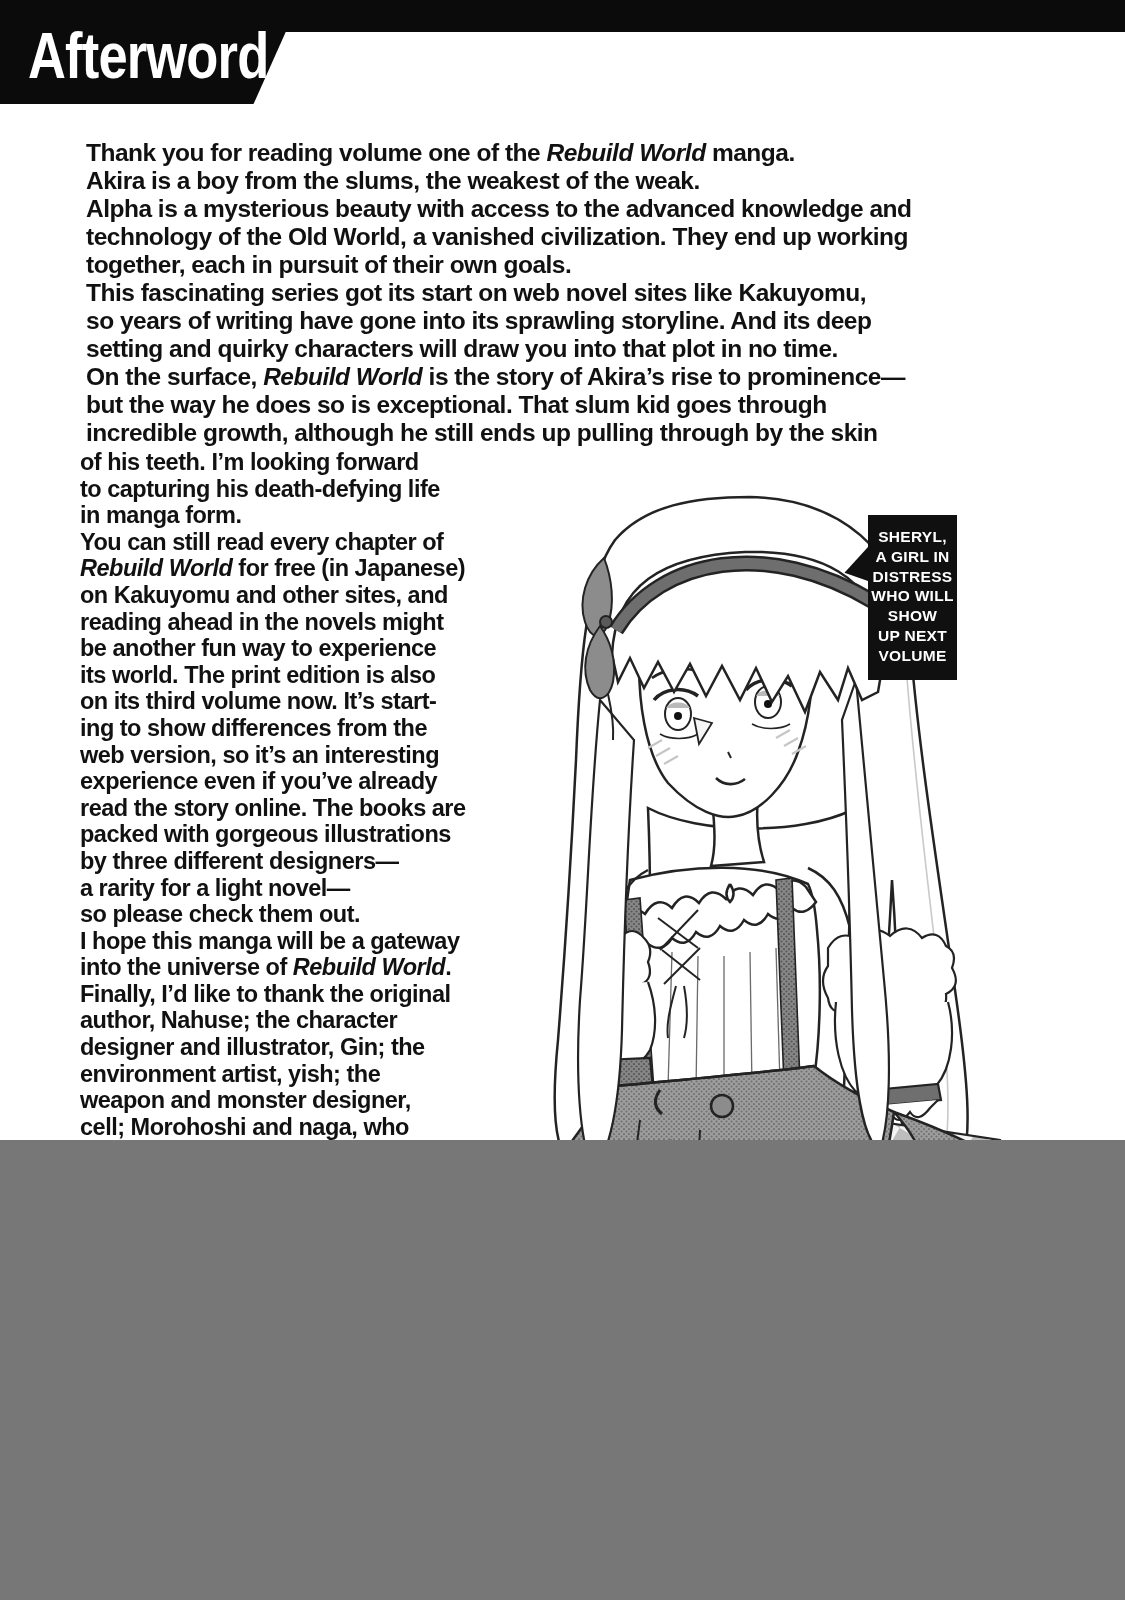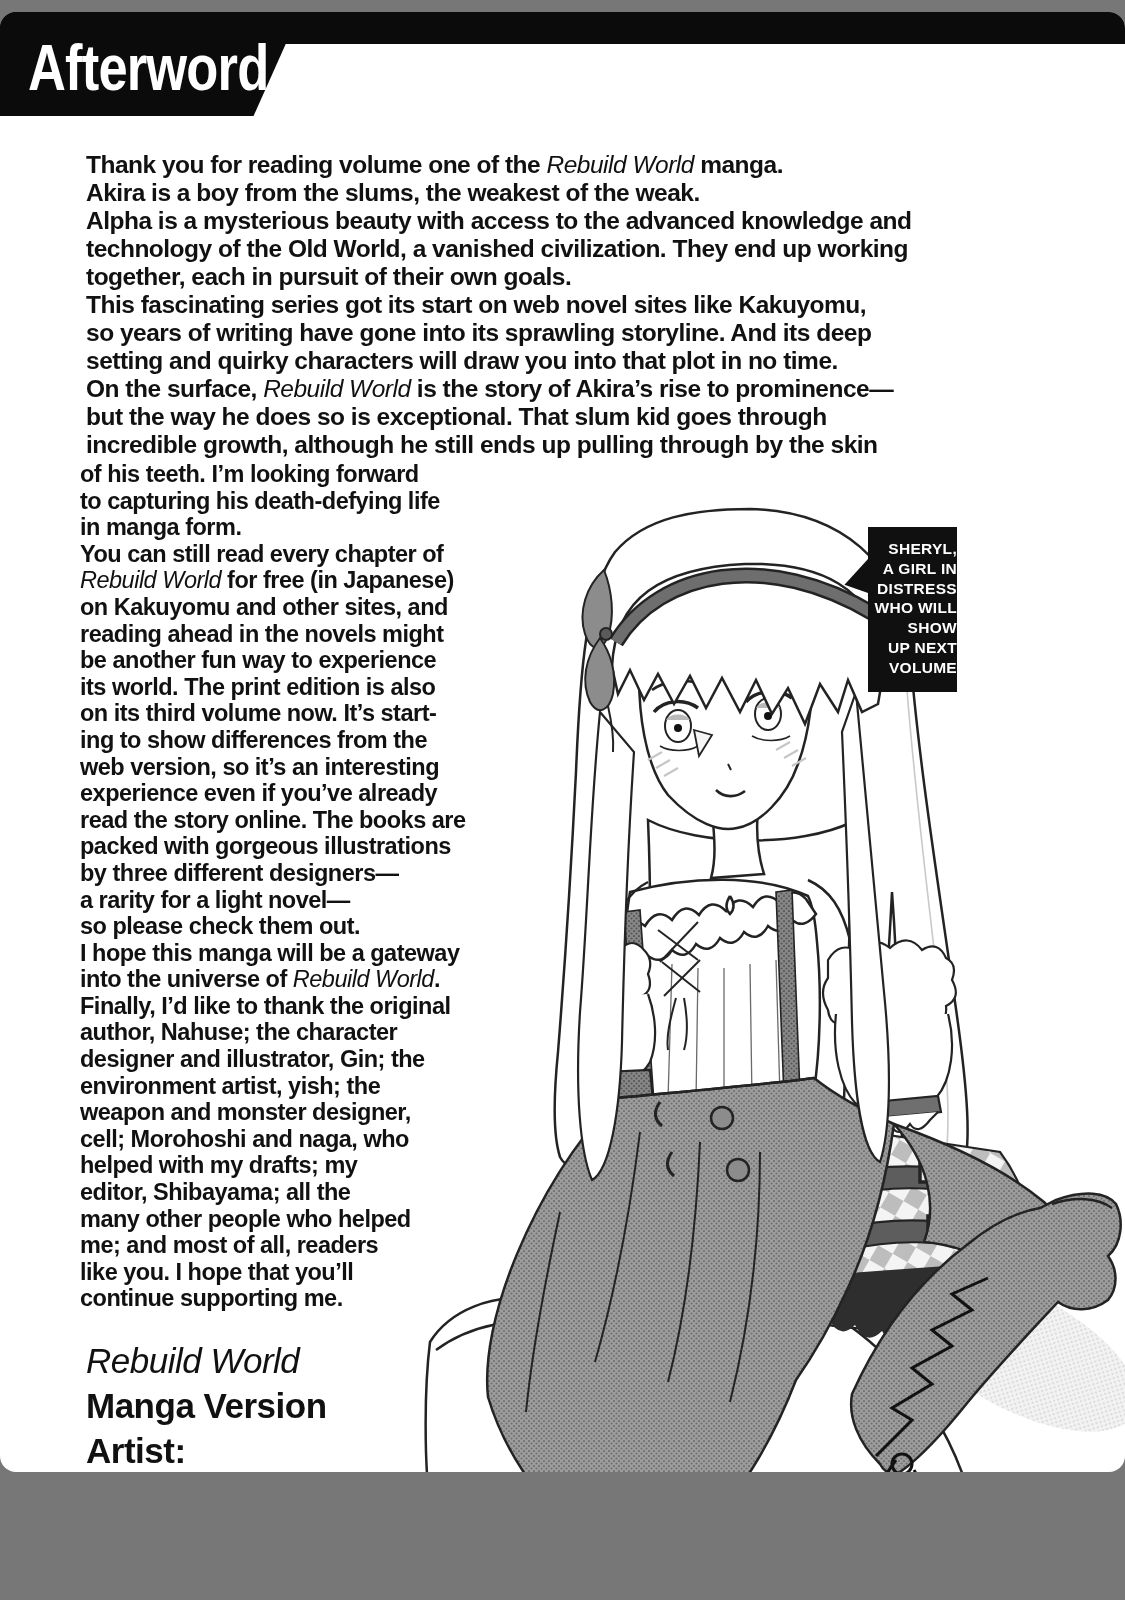--- a/index.html
+++ b/index.html
@@ -1,38 +1,38 @@
 <!DOCTYPE html>
 <html><head>
 <meta charset="utf-8">
 <style>
   html,body{margin:0;padding:0;background:#777;}
   .page{
-    position:relative;width:1125px;height:1460px;margin:12px auto;
+    position:relative;width:1125px;height:1140px;margin:0 auto;
     background:#ffffff;overflow:hidden;
-    font-family:"Liberation Sans", sans-serif;font-weight:bold;color:#111;border-radius:16px;
+    font-family:"Liberation Sans", sans-serif;font-weight:bold;color:#111;
   }
-  em{font-style:italic;font-weight:normal;}
+  em{font-style:italic;font-weight:bold;}
   
   .topbar{position:absolute;left:0;top:0;width:1125px;height:32px;background:#0b0b0b;}
   .banner{position:absolute;left:0;top:0;width:300px;height:104px;background:#0b0b0b;
     clip-path:polygon(0 0,100% 0,84.5% 100%,0 100%);}
   .banner-title{position:absolute;left:28px;top:24px;font-size:64px;line-height:64px;
     color:#fff;letter-spacing:-1px;transform:scaleX(0.82);transform-origin:left center;white-space:nowrap;}
   
   .txt{position:absolute;white-space:nowrap;}
   .txt-wide{left:86px;top:139px;font-size:24.5px;line-height:28px;letter-spacing:-0.5px;z-index:3;}
   .txt-narrow{left:80px;top:449px;font-size:23.5px;line-height:26.6px;letter-spacing:-0.5px;z-index:3;}
   .signature{position:absolute;left:86px;top:1326px;font-size:35px;line-height:45px;
     letter-spacing:-0.5px;white-space:nowrap;z-index:3;}
   
   .bubble{position:absolute;left:868px;top:515px;width:89px;height:165px;background:#101010;z-index:5;}
   .bubble-tail{position:absolute;left:-24px;top:32px;width:24px;height:34px;background:#101010;
     clip-path:polygon(100% 0,100% 100%,2% 76%);}
-  .bubble-text{position:absolute;left:0;top:12px;width:100%;text-align:right;color:#fff;
+  .bubble-text{position:absolute;left:0;top:12px;width:100%;text-align:center;color:#fff;
     font-size:15.5px;line-height:19.8px;letter-spacing:0.3px;}
   
   .illus{position:absolute;left:400px;top:470px;width:725px;height:1130px;z-index:1;}
 </style>
 </head>
 <body>
 
 <div class="page">
 
   <div class="topbar"></div>

